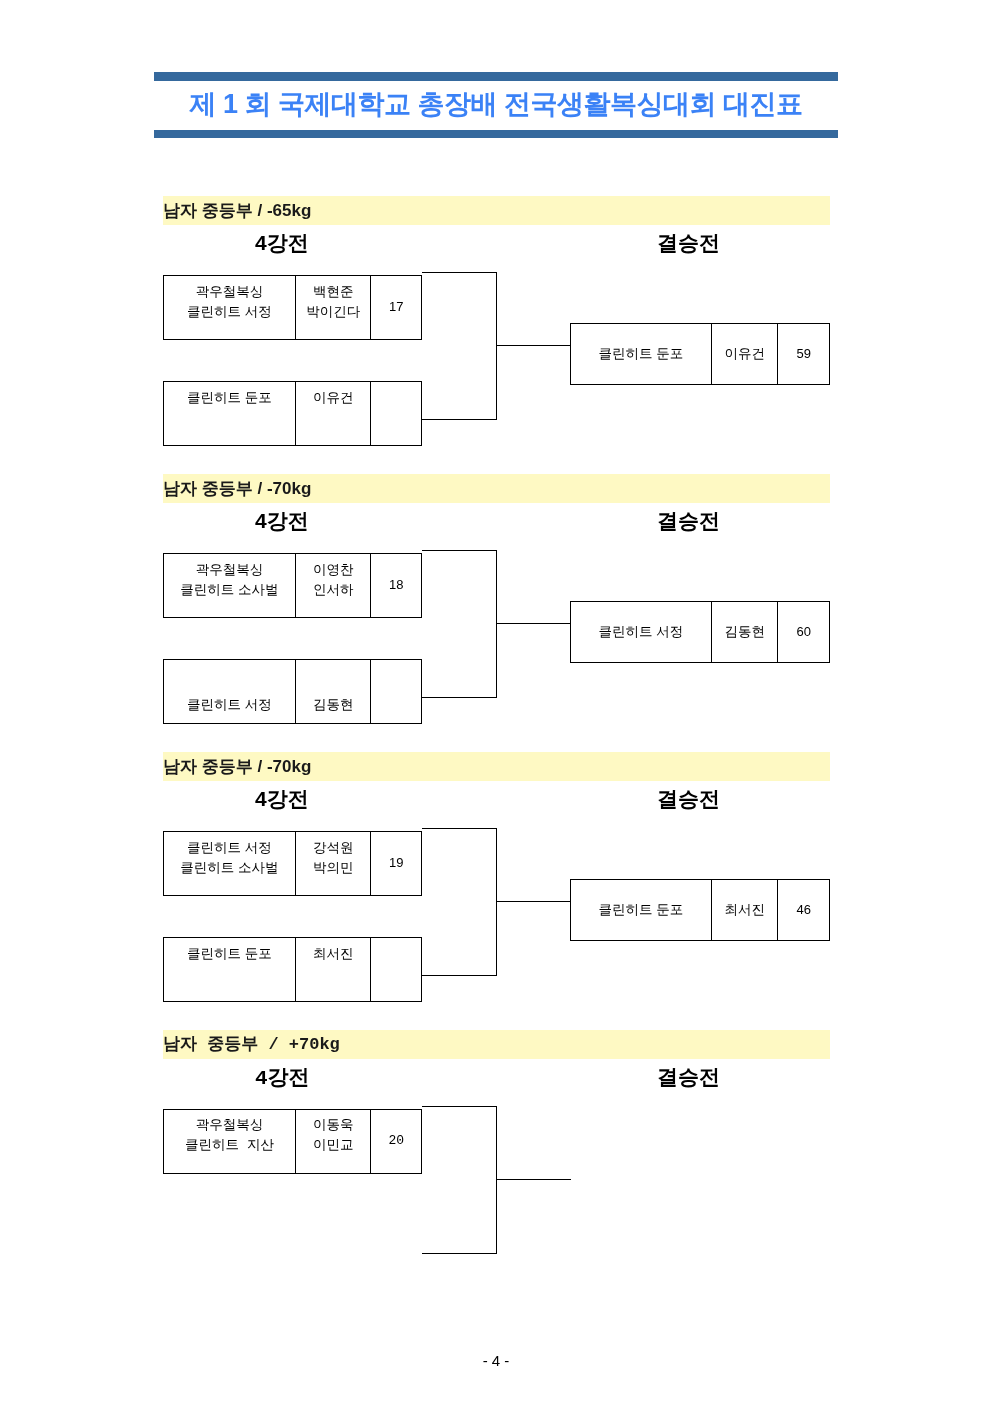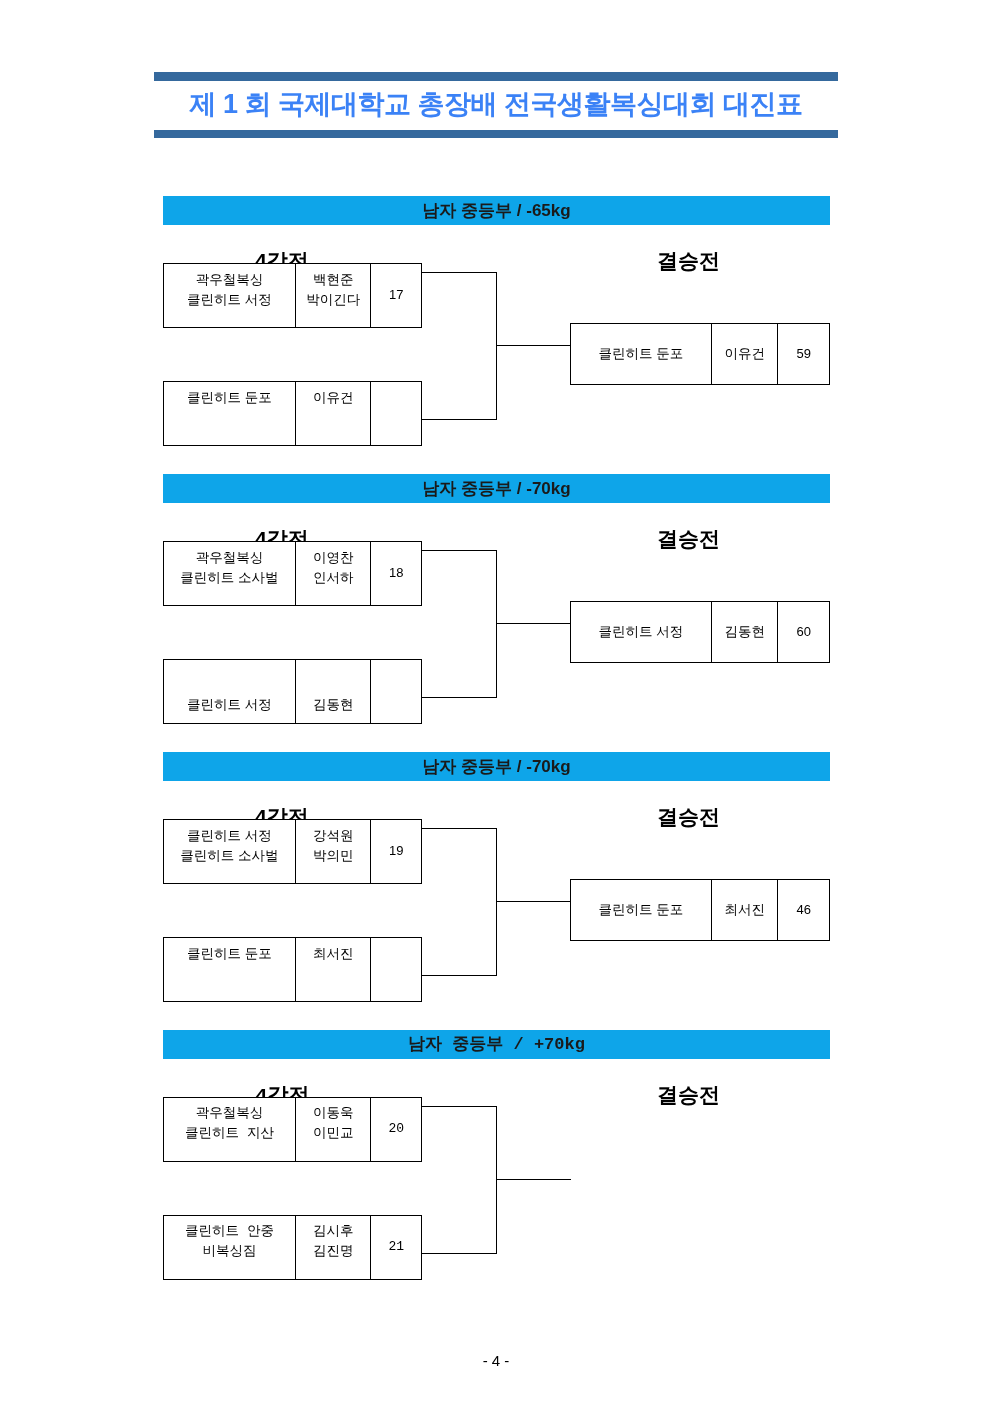--- a/index.html
+++ b/index.html
@@ -42,36 +42,36 @@
     white-space: nowrap;
   }
 
   
   .section {
     position: absolute;
     left: 163px;
     width: 667px;
   }
   .section-header {
-    background: #0ea5e9;
+    background: #fef9c3;
     height: 29px;
     line-height: 29px;
-    text-align: center;
+    text-align: left;
     font-size: 17px;
     font-weight: bold;
     color: #1a1a1a;
     letter-spacing: 0px;
   }
   .round-labels {
     position: relative;
     height: 38px;
   }
   .round-label {
     position: absolute;
-    top: 22px;
+    top: 4px;
     font-size: 21px;
     font-weight: bold;
     color: #000;
     white-space: nowrap;
   }
   .round-label.semi { left: 92px; }
   .round-label.final { left: 494px; }
 
   
   .bracket {
@@ -122,21 +122,21 @@
   .cell-no { font-size: 13px; }
 
   
   .align-top    { justify-content: flex-start; padding-top: 6px; }
   .align-bottom { justify-content: flex-end;   padding-bottom: 8px; }
   .align-mid    { justify-content: center; }
 
   .line-row { display: block; height: 20px; line-height: 20px; }
 
   
-  .semi-top    { top: 0px; }
+  .semi-top    { top: 12px; }
   .semi-bottom { top: 118px; }
 
   .final-pos   { top: 60px; }
 
   
   .conn {
     position: absolute;
     background: #000;
   }
   .conn-h { height: 1.3px; }
@@ -303,31 +303,20 @@
           <div class="cell cell-club align-top">
             <span class="line-row">곽우철복싱</span>
             <span class="line-row">클린히트 지산</span>
           </div>
           <div class="cell cell-name align-top">
             <span class="line-row">이동욱</span>
             <span class="line-row">이민교</span>
           </div>
           <div class="cell cell-no align-mid">20</div>
         </div>
-        <div class="match semi semi-bottom">
-          <div class="cell cell-club align-top">
-            <span class="line-row">클린히트 안중</span>
-            <span class="line-row">비복싱짐</span>
-          </div>
-          <div class="cell cell-name align-top">
-            <span class="line-row">김시후</span>
-            <span class="line-row">김진명</span>
-          </div>
-          <div class="cell cell-no align-mid">21</div>
-        </div>
         <div class="conn conn-h stub-top"></div>
         <div class="conn conn-h stub-bottom"></div>
         <div class="conn conn-v riser"></div>
         <div class="conn conn-h stub-final"></div>
       </div>
     </div>
   </div>
 
 <div class="footer">- 4 -</div>
 

